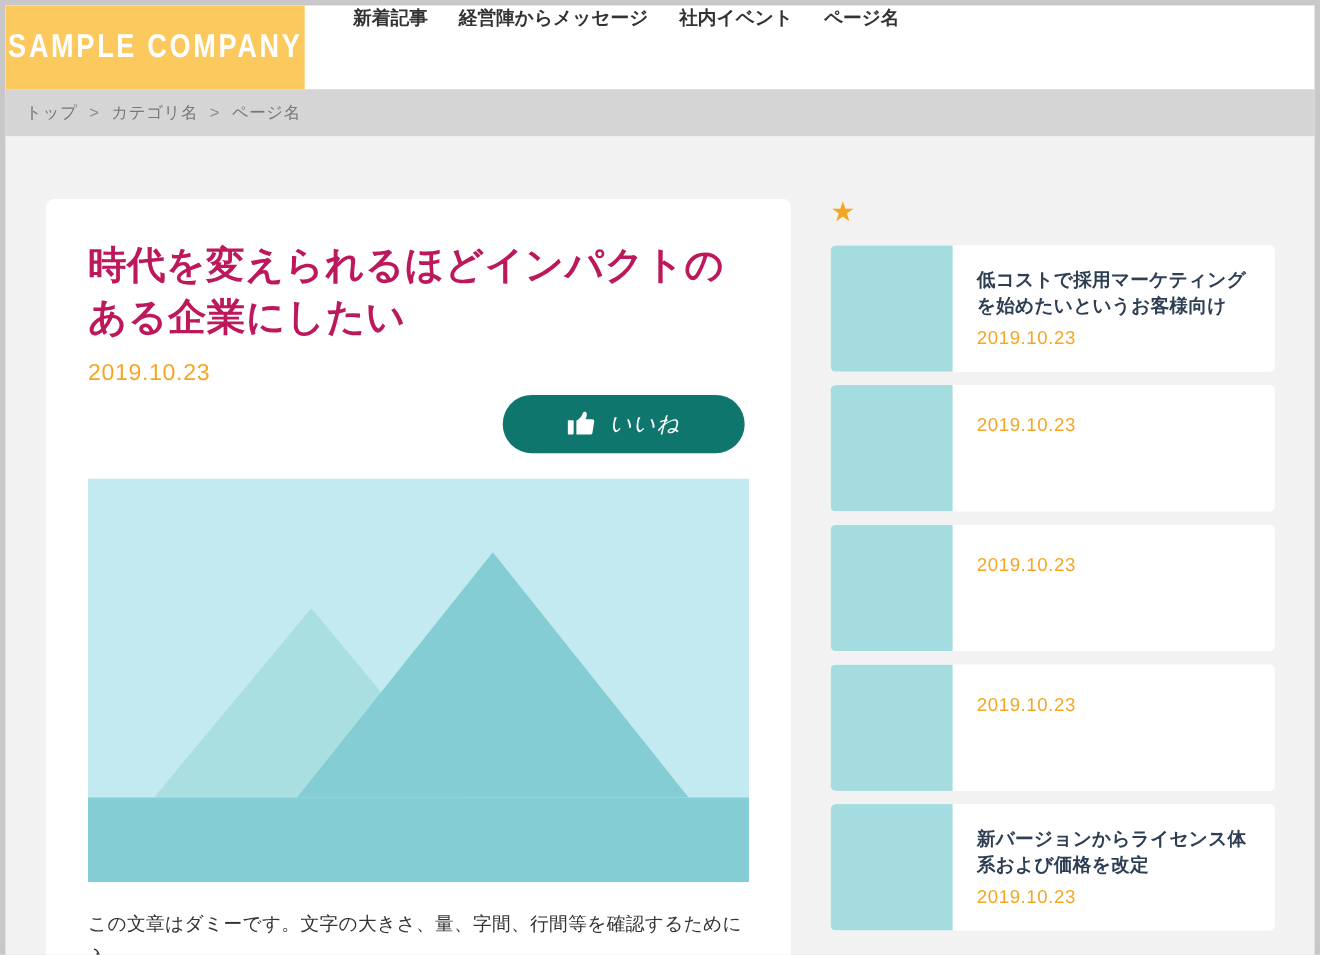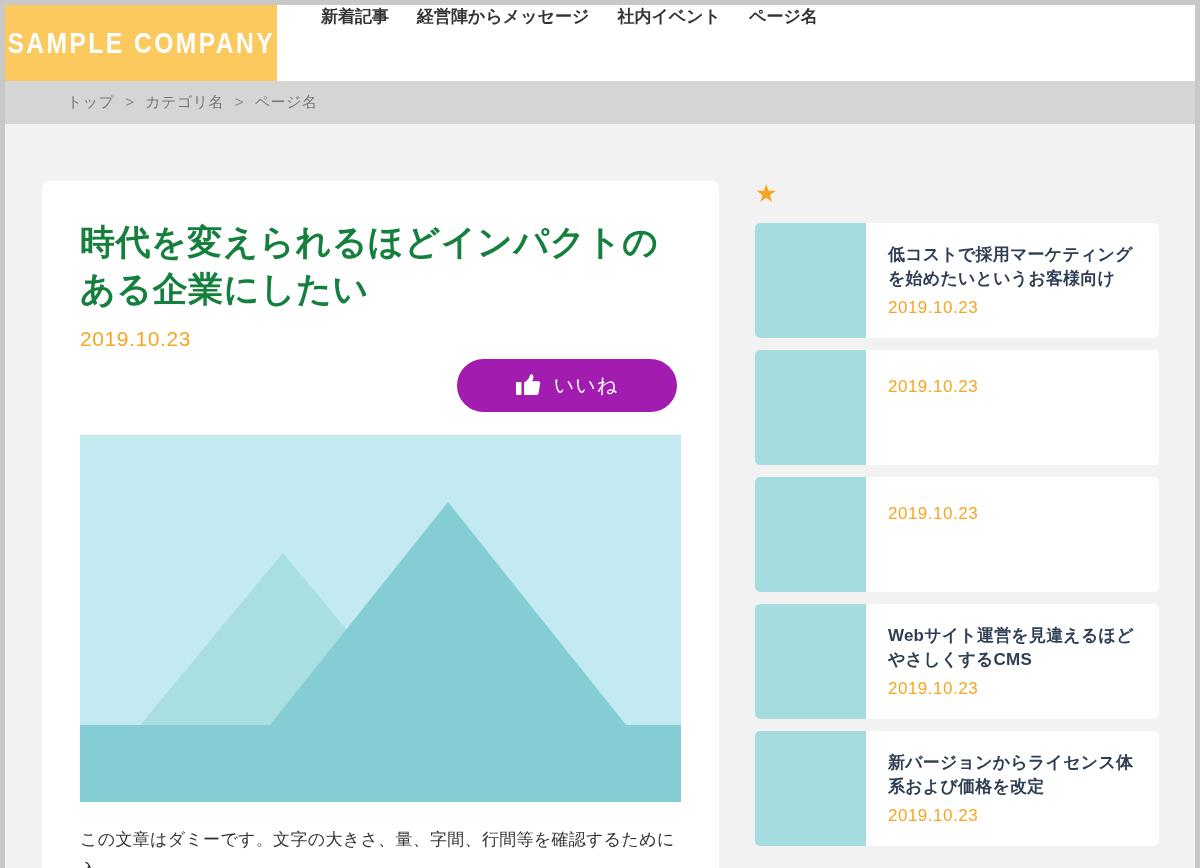--- a/index.html
+++ b/index.html
@@ -78,21 +78,20 @@
     display: flex;
     align-items: center;
     padding-left: 18px;
   }
 
   .breadcrumb {
     font-size: 15px;
     color: #777777;
     letter-spacing: 0.5px;
     white-space: nowrap;
-    margin-left: 44px;
   }
 
   .breadcrumb .crumb { cursor: pointer; }
   .breadcrumb .sep { margin: 0 6px; color: #8c8c8c; }
 
   
   .content-wrap {
     position: relative;
     height: 739px;
     background: #f2f2f2;
@@ -111,21 +110,21 @@
   }
 
   .article-inner {
     padding: 38px 38px 0 38px;
   }
 
   .article-title {
     font-size: 35px;
     line-height: 1.34;
     font-weight: bold;
-    color: #15803d;
+    color: #be185d;
     letter-spacing: 0.5px;
   }
 
   .article-date {
     margin-top: 14px;
     font-size: 21px;
     color: #f5a623;
     font-weight: normal;
     letter-spacing: 0.6px;
   }
@@ -133,28 +132,29 @@
   .like-row {
     display: flex;
     justify-content: flex-end;
     margin-top: 8px;
     padding-right: 4px;
   }
 
   .like-button {
     width: 220px;
     height: 53px;
-    background: #a21caf;
+    background: #0f766e;
     border-radius: 27px;
     border: none;
     display: flex;
     align-items: center;
     justify-content: center;
     gap: 13px;
     cursor: pointer;
+    font-style: italic;
   }
 
   .thumb-icon {
     width: 25px;
     height: 24px;
     display: block;
   }
 
   .like-label {
     color: #ffffff;
@@ -326,21 +326,20 @@
         <div class="popular-card">
           <div class="card-thumb"></div>
           <div class="card-body">
             <div class="card-date">2019.10.23</div>
           </div>
         </div>
 
         <div class="popular-card">
           <div class="card-thumb"></div>
           <div class="card-body">
-            <div class="card-title">Webサイト運営を見違えるほどやさしくするCMS</div>
             <div class="card-date">2019.10.23</div>
           </div>
         </div>
 
         <div class="popular-card">
           <div class="card-thumb"></div>
           <div class="card-body">
             <div class="card-title">新バージョンからライセンス体系および価格を改定</div>
             <div class="card-date">2019.10.23</div>
           </div>

